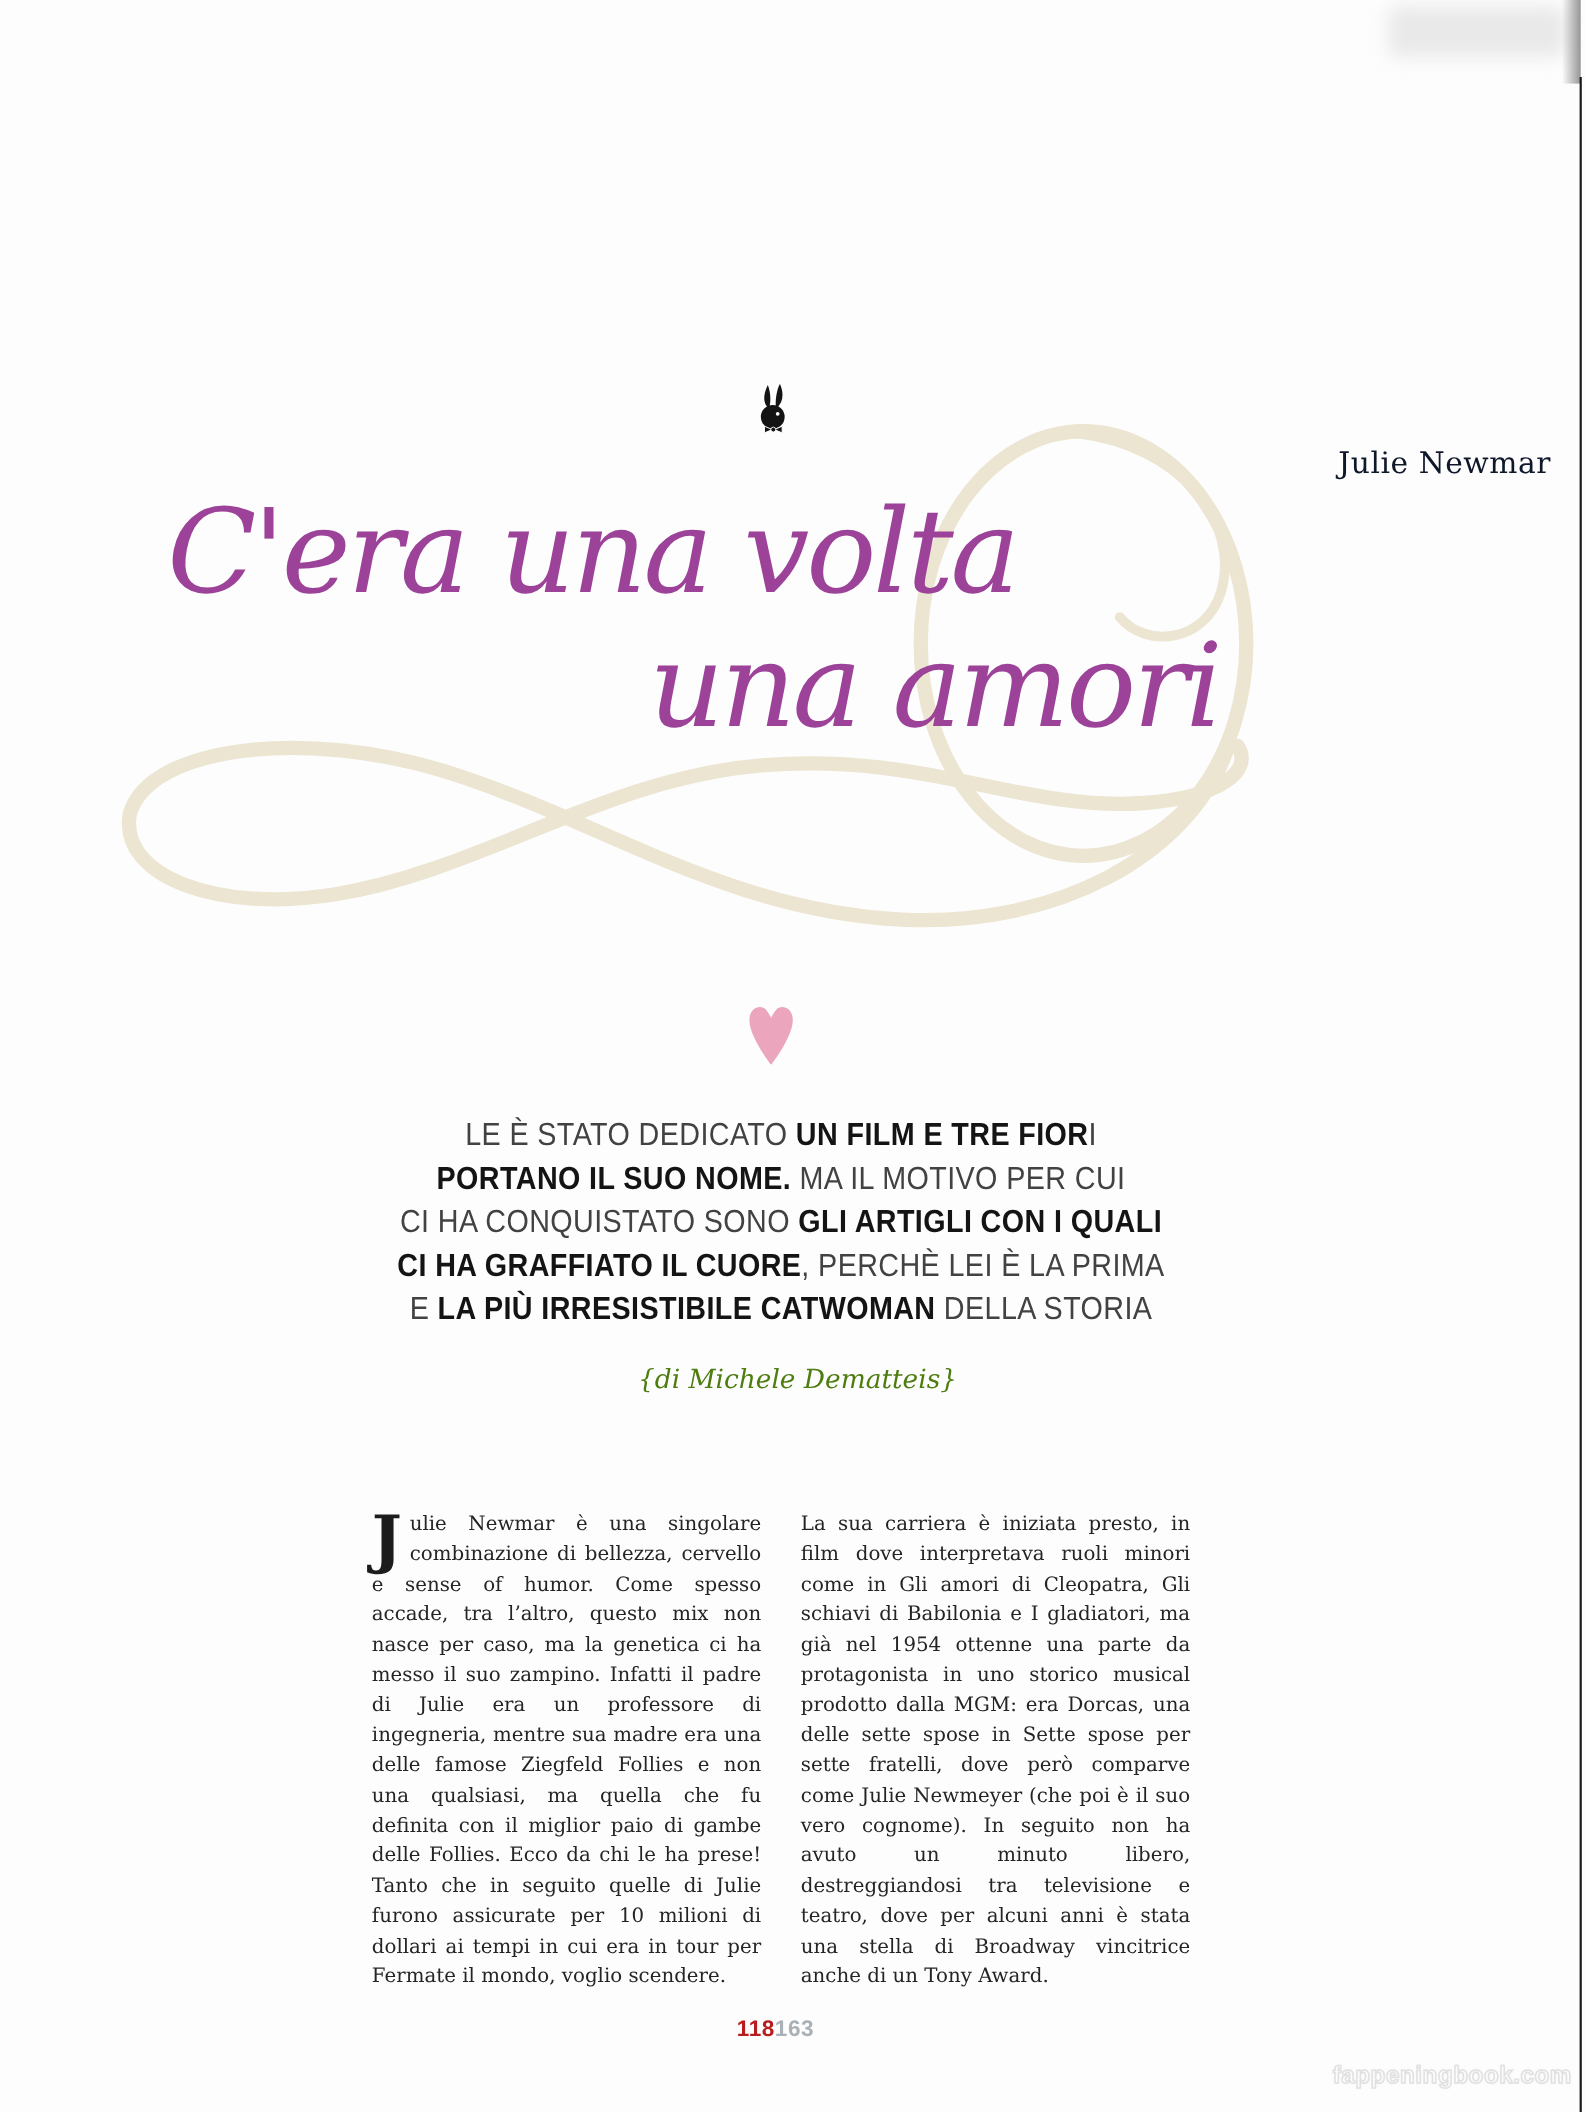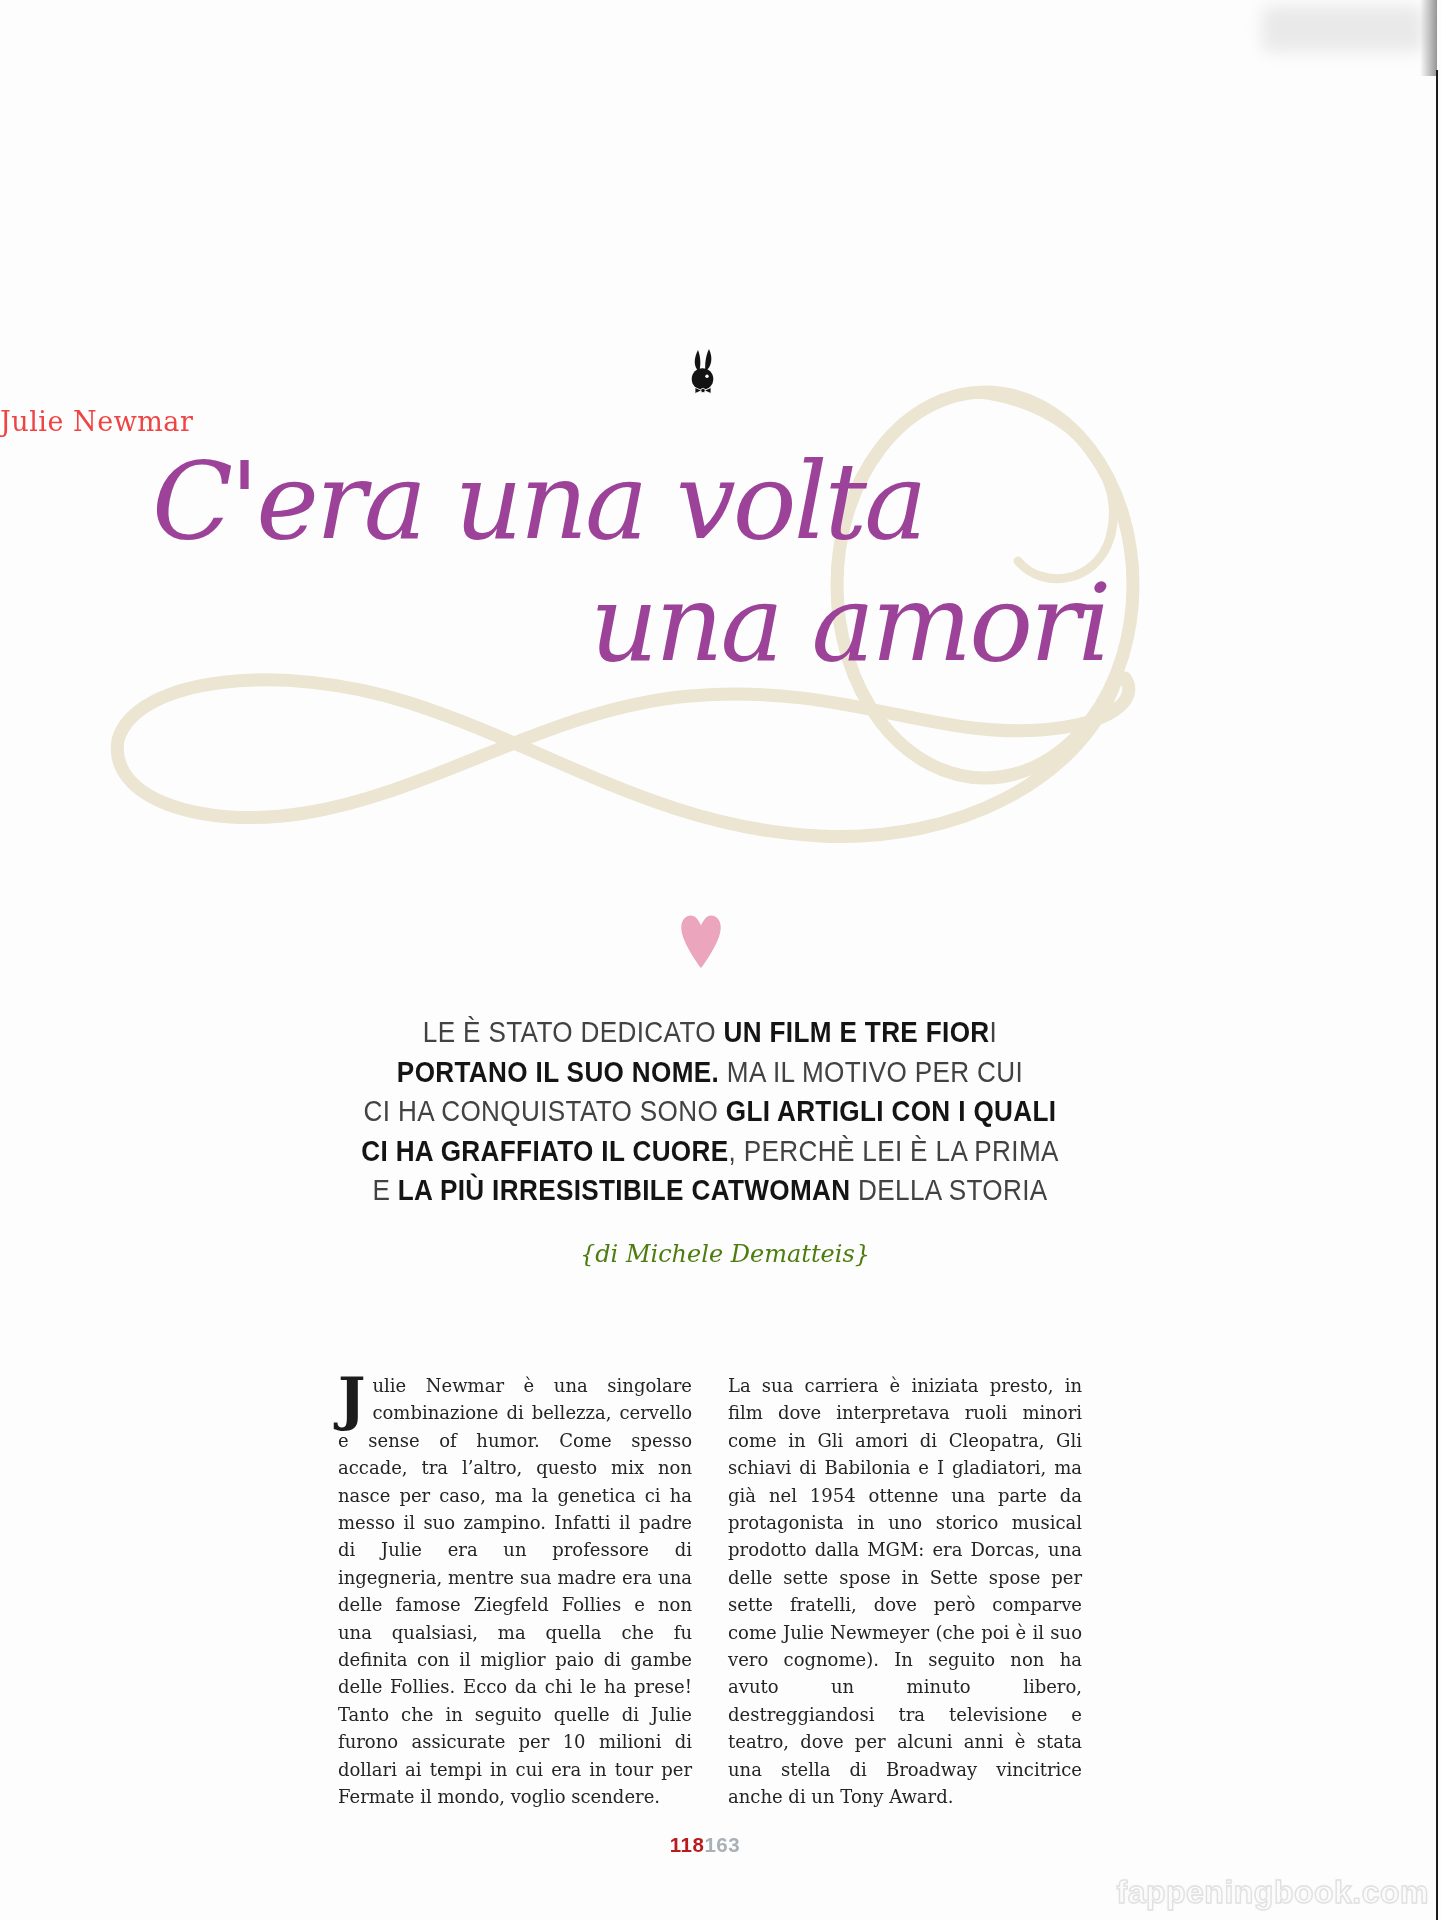--- a/index.html
+++ b/index.html
@@ -15,22 +15,22 @@
   .edge-strip{
     position:absolute;right:4px;top:0;width:17px;height:76px;
     background:linear-gradient(to right,rgba(144,144,144,0),rgba(138,138,138,.9));
   }
   .edge-line{
     position:absolute;right:3px;top:70px;width:2px;height:1850px;background:#1b1b1b;
   }
   
   .bunny{position:absolute;left:684px;top:349px;width:38px;height:46px;}
   .mag-label{
-    position:absolute;left:0;top:406px;width:1410px;text-align:left;
-    font-family:"DejaVu Serif",serif;font-size:27px;font-weight:500;color:#ef4444;letter-spacing:.5px;
+    position:absolute;left:0;top:406px;width:1410px;text-align:right;
+    font-family:"DejaVu Serif",serif;font-size:27px;font-weight:500;color:#0f172a;letter-spacing:.5px;
   }
   
   .flourish{position:absolute;left:80px;top:378px;width:1110px;height:500px;}
   .title-line{
     position:absolute;font-family:"DejaVu Serif",serif;font-style:italic;font-weight:400;
     color:#9c4399;letter-spacing:-3px;white-space:nowrap;
   }
   .title-1{left:152px;top:440px;font-size:106px;}
   .title-2{left:590px;top:562px;font-size:106px;}
   .heart{position:absolute;left:679px;top:911px;width:44px;height:57px;}
@@ -59,21 +59,21 @@
   }
   
   .folio{
     position:absolute;left:0;top:1833px;width:1410px;text-align:center;
     font-size:20.5px;font-weight:700;letter-spacing:.5px;
   }
   .folio-left{color:#b91c1c;}
   .folio-right{color:#a9b0b6;}
   .watermark{
     position:absolute;right:12px;top:1874px;
-    font-size:32px;font-weight:700;letter-spacing:.5px;
+    font-size:22px;font-weight:700;letter-spacing:.5px;
     color:#fbfbfb;-webkit-text-stroke:1.3px #e0e0e0;
     text-shadow:0 0 2px rgba(210,210,210,.55);
   }
 </style>
 </head>
 <body>
 
 <div class="page">
 
   <div class="blur-blob"></div>

